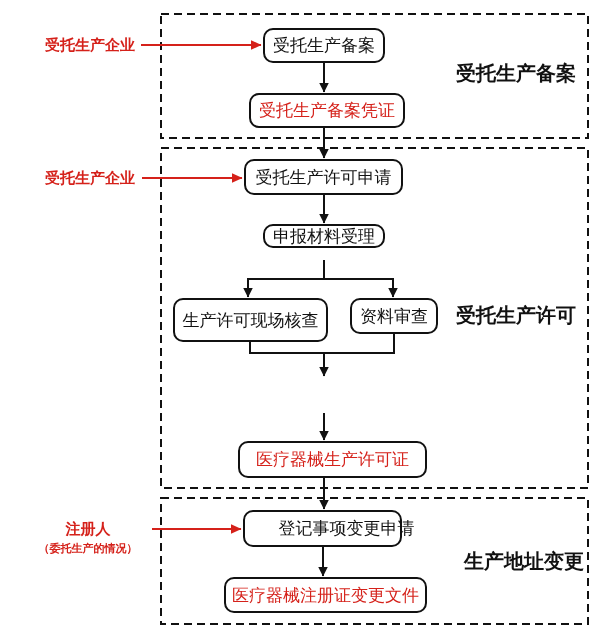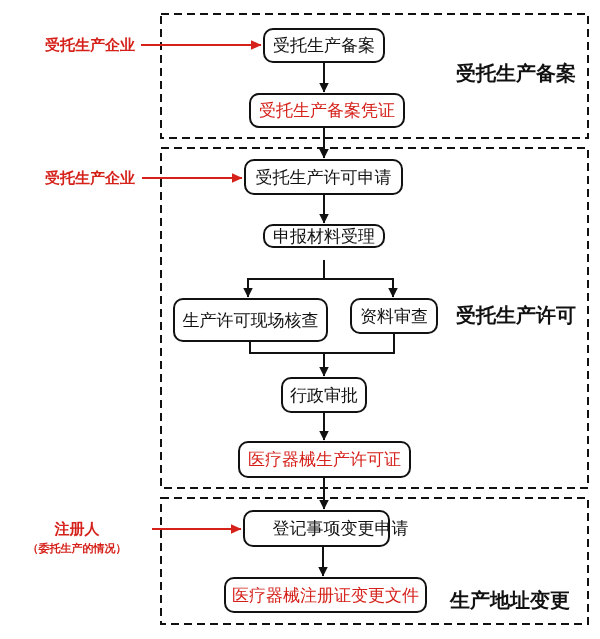--- a/index.html
+++ b/index.html
@@ -86,36 +86,35 @@
   <div class="node red" style="left:249px;top:93px;width:156px;height:35px;">受托生产备案凭证</div>
 
   <div class="node" style="left:244px;top:159px;width:159px;height:36px;">受托生产许可申请</div>
 
   <div class="node" style="left:263px;top:224px;width:122px;height:24px;">申报材料受理</div>
 
   <div class="node" style="left:173px;top:298px;width:155px;height:44px;">生产许可现场核查</div>
 
   <div class="node" style="left:350px;top:298px;width:88px;height:36px;">资料审查</div>
 
-  <div class="node" style="left:281px;top:377px;width:86px;height:36px;">行政审批</div>
 
-  <div class="node red" style="left:238px;top:441px;width:173px;height:37px;">医疗器械生产许可证</div>
+  <div class="node red" style="left:238px;top:441px;width:189px;height:37px;">医疗器械生产许可证</div>
 
-  <div class="node" style="left:243px;top:510px;width:147px;height:37px;padding-left:48px;">登记事项变更申请</div>
+  <div class="node" style="left:243px;top:510px;width:159px;height:37px;padding-left:48px;">登记事项变更申请</div>
 
   <div class="node red" style="left:224px;top:577px;width:203px;height:36px;">医疗器械注册证变更文件</div>
 
   <div class="section-title" style="left:450px;top:60px;">受托生产备案</div>
 
   <div class="section-title" style="left:450px;top:302px;">受托生产许可</div>
 
-  <div class="section-title" style="left:444px;top:548px;margin-top:39px;">生产地址变更</div>
+  <div class="section-title" style="left:458px;top:548px;">生产地址变更</div>
 
   <div class="side-label" style="left:40px;top:36px;width:100px;">受托生产企业</div>
 
   <div class="side-label" style="left:40px;top:169px;width:100px;">受托生产企业</div>
 
-  <div class="side-label" style="left:13px;top:520px;width:128px;">
+  <div class="side-label" style="left:24px;top:520px;width:128px;">
     <span>注册人</span>
     <span class="sub">（委托生产的情况）</span>
   </div>
 
 </div>
 
 </body></html>

